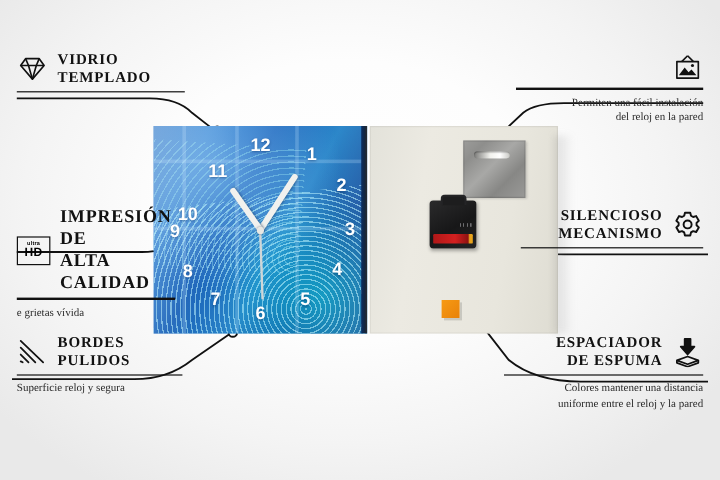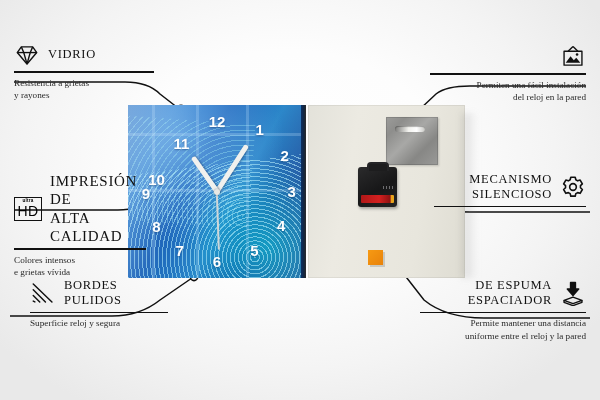--- a/index.html
+++ b/index.html
@@ -106,21 +106,21 @@
   .spacer{
     position:absolute;left:60px;top:145px;width:15px;height:15px;
     background:linear-gradient(135deg,#f79a13,#e8820a);
     box-shadow:2px 2px 0 rgba(140,140,135,.35);
   }
 
   
   .callout{position:absolute;}
   .callout .head{display:flex;align-items:center;gap:8px;}
   .callout .title{
-    font-family:"Liberation Serif", serif;font-weight:400;
+    font-family:"Liberation Serif", serif;font-weight:700;
     font-size:12.5px;letter-spacing:.7px;color:#111;line-height:1.22;
     text-transform:uppercase;
   }
   .callout .rule{height:1.6px;background:#111;margin:3px 0 4px;}
   .callout .desc{
     font-family:"Liberation Serif", serif;font-size:9.2px;color:#2a2a2a;line-height:1.35;
   }
   .callout.left .head{justify-content:flex-start;}
   .callout.left .title{text-align:left;}
   .callout.left .desc{text-align:left;}
@@ -129,21 +129,21 @@
   .callout.right .desc{text-align:right;}
 
   .ico{width:26px;height:26px;flex:0 0 26px;display:block;}
   .ico svg{display:block;width:26px;height:26px;}
 
   .hdbox{
     width:26px;height:22px;border:1.6px solid #111;display:flex;flex-direction:column;
     align-items:center;justify-content:center;line-height:1;flex:0 0 26px;
   }
   .hdbox .u{font-family:"Liberation Sans", sans-serif;font-size:4.6px;font-weight:700;letter-spacing:.2px;}
-  .hdbox .h{font-family:"Liberation Sans", sans-serif;font-size:14px;font-weight:400;letter-spacing:.3px;margin-top:.5px;}
+  .hdbox .h{font-family:"Liberation Sans", sans-serif;font-size:10px;font-weight:700;letter-spacing:.3px;margin-top:.5px;}
 
   #links{position:absolute;left:0;top:0;width:600px;height:400px;pointer-events:none;}
 </style>
 </head>
 <body>
 
 <div id="stage">
 
   <svg id="links" viewBox="0 0 600 400">
     <g fill="none" stroke="#111111" stroke-width="1.5">
@@ -218,48 +218,44 @@
             <g fill="none" stroke="#111" stroke-width="1.7" stroke-linejoin="round">
           <path d="M4 13 L9 6 H23 L28 13 L16 27 Z"></path>
               <path d="M4 13 H28"></path>
           <path d="M9 6 L12 13 L16 27"></path>
               <path d="M23 6 L20 13 L16 27"></path>
         </g>
           </svg>
       </span>
       <div class="title">
         <div>VIDRIO</div>
-      </div>
-    </div>
-    <div class="rule"></div>
-    <div class="desc">
-      <div>Resistencia a grietas</div>
-      <div>y rayones</div>
-    </div>
+        <div>TEMPLADO</div>
+      </div>
+    </div>
+    <div class="rule"></div>
   </div>
 
   <div class="callout left" style="left:14px;top:172px;width:132px;">
     <div class="head">
       <span class="hdbox">
         <span class="u">ultra</span>
         <span class="h">HD</span>
       </span>
       <div class="title" style="font-size:15px;">
         <div>IMPRESIÓN DE</div>
         <div>ALTA CALIDAD</div>
       </div>
     </div>
     <div class="rule"></div>
     <div class="desc">
-      <div>Colores intensos</div>
       <div>e grietas vívida</div>
     </div>
   </div>
 
-  <div class="callout left" style="left:14px;top:278px;width:132px;margin-left:16px;">
+  <div class="callout left" style="left:14px;top:278px;width:132px;">
     <div class="head">
       <span class="ico">
         <svg viewBox="0 0 32 32">
             <g stroke="#111" stroke-width="1.8" stroke-linecap="round">
           <line x1="4" y1="5" x2="27" y2="27"></line>
           <line x1="4" y1="12" x2="19" y2="27"></line>
           <line x1="4" y1="19" x2="12" y2="27"></line>
           <line x1="4" y1="26" x2="6" y2="27"></line>
         </g>
           </svg>
@@ -293,51 +289,51 @@
     <div class="rule"></div>
     <div class="desc">
       <div>Permiten una fácil instalación</div>
       <div>del reloj en la pared</div>
     </div>
   </div>
 
   <div class="callout right" style="right:14px;top:172px;width:152px;">
     <div class="head">
       <div class="title">
+        <div>SILENCIOSO</div>
         <div>MECANISMO</div>
-        <div>SILENCIOSO</div>
       </div>
       <span class="ico">
         <svg viewBox="0 0 32 32">
             <g fill="none" stroke="#111" stroke-width="2" stroke-linejoin="round">
           <path d="M13.3 4h5.4l.8 3.1 2.2 1.3 3.1-.9 2.7 4.7-2.3 2.2v2.5l2.3 2.2-2.7 4.7-3.1-.9-2.2 1.3-.8 3.1h-5.4l-.8-3.1-2.2-1.3-3.1.9-2.7-4.7 2.3-2.2v-2.5L4.5 12.2l2.7-4.7 3.1.9 2.2-1.3z"></path>
           <circle cx="16" cy="16" r="4.1"></circle>
         </g>
           </svg>
       </span>
     </div>
     <div class="rule"></div>
   </div>
 
   <div class="callout right" style="right:14px;top:278px;width:166px;">
     <div class="head">
       <div class="title">
+        <div>ESPACIADOR</div>
         <div>DE ESPUMA</div>
-        <div>ESPACIADOR</div>
       </div>
       <span class="ico">
         <svg viewBox="0 0 32 32">
             <g fill="none" stroke="#111" stroke-width="1.8" stroke-linejoin="round">
           <path d="M13 3 h6 v8 h4 l-7 8 -7 -8 h4 z" fill="#111"></path>
           <path d="M16 21 L27 25 L16 29 L5 25 Z"></path>
           <path d="M5 25 v2.5 L16 31.5 L27 27.5 V25"></path>
         </g>
           </svg>
       </span>
     </div>
     <div class="rule"></div>
     <div class="desc">
-      <div>Permite mantener una distancia</div>
+      <div>Colores mantener una distancia</div>
       <div>uniforme entre el reloj y la pared</div>
     </div>
   </div>
 
 </div>
 
 </body></html>

